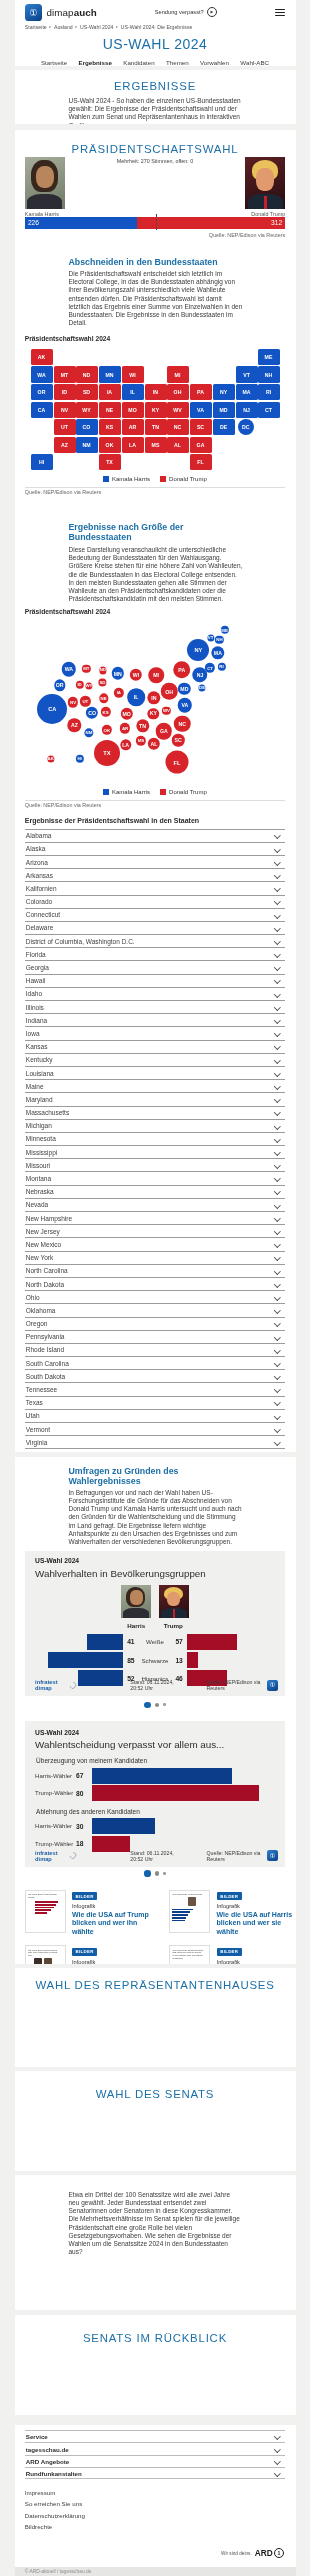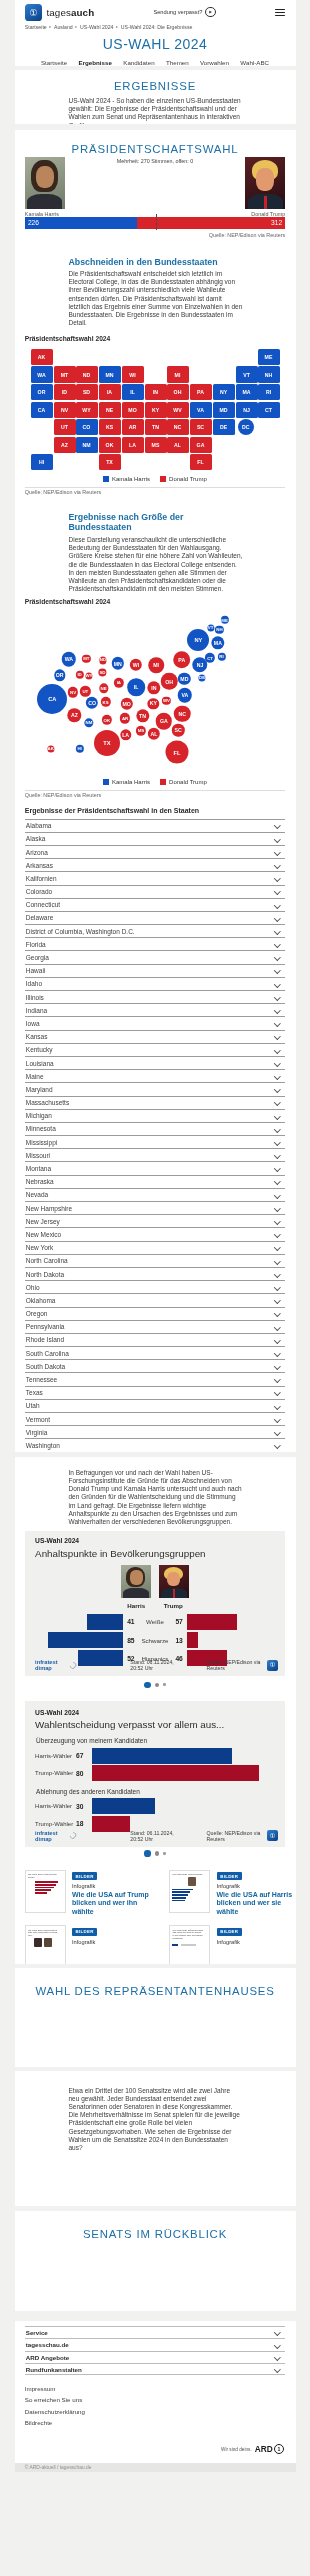--- a/index.html
+++ b/index.html
@@ -105,21 +105,21 @@
   .thumb{width:41px;height:43px;background:#fff;border:0.5px solid #ddd;box-sizing:border-box;flex:none;padding:2.1px;position:relative;overflow:hidden;}
   .thumb .tt{font-size:2.3px;color:#444;line-height:2.8px;width:31px;}
   .thumb .bars{margin-top:2.6px;}
   .thumb .bars i{display:block;height:1.8px;margin-bottom:1px;}
   .thumb .mini-ph{width:7.8px;height:8.8px;border-radius:1px;}
   .t-text{margin-left:6.2px;}
   .badge{display:inline-block;background:#0f5da6;color:#fff;font-size:4.4px;font-weight:700;letter-spacing:0.3px;padding:1.3px 3.6px;border-radius:1px;}
   .kick{font-size:5.7px;color:#333;margin-top:3.1px;}
   .t-title{font-size:7px;line-height:8.5px;font-weight:700;color:#1465a0;margin-top:1.6px;width:85px;}
   
-  .sec-repr{height:99px;margin-bottom:4.1px;padding-top:17px;}
+  .sec-repr{height:99px;margin-bottom:4.1px;padding-top:11px;}
   .sec-senat{height:100px;margin-bottom:4.1px;padding-top:17px;}
   .sec-senres{height:135px;margin-bottom:5.2px;padding-top:11.4px;}
   .sec-senres .para{margin-top:4.1px;}
   .sec-rueck{height:100px;margin-bottom:9.3px;padding-top:17px;}
   
   .foot{height:142px;padding-top:5.2px;}
   .f-acc{margin:0 10.3px;}
   .f-row{height:12.4px;box-sizing:border-box;border-top:0.5px solid #bbb;display:flex;align-items:center;justify-content:space-between;font-size:6.2px;font-weight:700;color:#2e2e2e;cursor:pointer;padding:0 3.1px 0 1px;}
   .f-acc .last{border-bottom:0.5px solid #bbb;}
   .f-links{margin:7.2px 10.3px 0;}
@@ -131,21 +131,21 @@
   .strip{margin:0 14.5px;background:#e6e6e5;height:9.8px;display:flex;align-items:center;padding-left:10.3px;font-size:4.9px;color:#8f8f8f;box-sizing:border-box;}
 </style>
 </head>
 <body>
 
 <div class="page">
 
   <div class="card hdr">
     <div class="hdr-row">
       <div class="ts-logo">①</div>
-      <div class="ts-word"><span>tages</span><b>auch</b></div>
+      <div class="ts-word"><span>dimap</span><b>auch</b></div>
       <div class="sendung">
         <span>Sendung verpasst?</span>
         <span class="play">▶</span>
       </div>
       <div class="burger">
           <i></i>
           <i></i>
           <i></i>
         </div>
     </div>
@@ -261,21 +261,21 @@
         <div class="tile" style="left: 159px; top: 105px; background: rgb(214, 36, 42);">FL</div>
       </div>
 
     <div class="legend" style="margin-top:5.2px;">
       <span><span class="sq" style="background:#1254c4"></span><span>Kamala Harris</span></span>
       <span><span class="sq" style="background:#d6242a"></span><span>Donald Trump</span></span>
     </div>
     <div class="rule" style="margin-top:4.7px;"></div>
     <div class="src" style="margin:2.1px 0 0 10.3px;">Quelle: NEP/Edison via Reuters</div>
 
-    <div class="h-sub" style="margin-top:17px;">Ergebnisse nach Größe der Bundesstaaten</div>
+    <div class="h-sub" style="margin-top:27px;">Ergebnisse nach Größe der Bundesstaaten</div>
     <div class="para" style="margin-top:3.6px;">Diese Darstellung veranschaulicht die unterschiedliche Bedeutung der Bundesstaaten für den Wahlausgang. Größere Kreise stehen für eine höhere Zahl von Wahlleuten, die die Bundesstaaten in das Electoral College entsenden. In den meisten Bundesstaaten gehen alle Stimmen der Wahlleute an den Präsidentschaftskandidaten oder die Präsidentschaftskandidatin mit den meisten Stimmen.</div>
     <div class="lbl-bold" style="margin-top:4.1px;">Präsidentschaftswahl 2024</div>
 
     <div class="bubblemap" id="bubblemap">
         <div class="bubble" style="height: 8.3px; width: 8.3px; left: 76.8%; top: 6.2%; background: rgb(18, 84, 196); font-size: 4.4px;">ME</div>
         <div class="bubble" style="height: 7.2px; width: 7.2px; left: 71.4%; top: 10.8%; background: rgb(18, 84, 196); font-size: 4.4px;">VT</div>
         <div class="bubble" style="height: 8.3px; width: 8.3px; left: 74.8%; top: 12%; background: rgb(18, 84, 196); font-size: 4.4px;">NH</div>
         <div class="bubble" style="height: 22px; width: 22px; left: 66.7%; top: 18.5%; background: rgb(18, 84, 196); font-size: 5.7px;">NY</div>
         <div class="bubble" style="height: 13.4px; width: 13.4px; left: 74.2%; top: 20%; background: rgb(18, 84, 196); font-size: 5.2px;">MA</div>
         <div class="bubble" style="height: 14.5px; width: 14.5px; left: 16.9%; top: 29.8%; background: rgb(18, 84, 196); font-size: 5.2px;">WA</div>
@@ -523,25 +523,26 @@
           <span class="chev"></span>
         </div>
         <div class="acc-row">
           <span>Washington</span>
           <span class="chev"></span>
         </div>
       </div>
   </div>
 
   <div class="card umf">
+    <div class="h-sub">Umfragen zu Gründen des Wahlergebnisses</div>
     <div class="para" style="margin-top:3.1px;">In Befragungen vor und nach der Wahl haben US-Forschungsinstitute die Gründe für das Abschneiden von Donald Trump und Kamala Harris untersucht und auch nach den Gründen für die Wahlentscheidung und die Stimmung im Land gefragt. Die Ergebnisse liefern wichtige Anhaltspunkte zu den Ursachen des Ergebnisses und zum Wahlverhalten der verschiedenen Bevölkerungsgruppen.</div>
 
     <div class="infobox" style="margin-top:5.2px;height:145px;">
       <div class="ib-kicker">US-Wahl 2024</div>
-      <div class="ib-title">Anhaltspunkte in Bevölkerungsgruppen</div>
+      <div class="ib-title">Wahlverhalten in Bevölkerungsgruppen</div>
       <div class="ib-photos">
         <div class="portrait p-harris">
             <div class="hair"></div>
             <div class="face"></div>
             <div class="torso"></div>
           </div>
         <div class="portrait p-trump">
             <div class="hair"></div>
             <div class="face"></div>
             <div class="torso"></div>
@@ -696,20 +697,23 @@
           </div>
           <div class="t-text"><span class="badge">BILDER</span><div class="kick">Infografik</div></div>
         </div>
       </div>
   </div>
 
   <div class="card sec-repr">
     <div class="h-caps">WAHL DES REPRÄSENTANTENHAUSES</div>
   </div>
 
+  <div class="card sec-senat">
+    <div class="h-caps">WAHL DES SENATS</div>
+  </div>
 
   <div class="card sec-senres">
     <div class="para">Etwa ein Drittel der 100 Senatssitze wird alle zwei Jahre neu gewählt. Jeder Bundesstaat entsendet zwei Senatorinnen oder Senatoren in diese Kongresskammer. Die Mehrheitsverhältnisse im Senat spielen für die jeweilige Präsidentschaft eine große Rolle bei vielen Gesetzgebungsvorhaben. Wie sehen die Ergebnisse der Wahlen um die Senatssitze 2024 in den Bundesstaaten aus?</div>
   </div>
 
   <div class="card sec-rueck">
     <div class="h-caps">SENATS IM RÜCKBLICK</div>
   </div>
 
   <div class="card foot">

